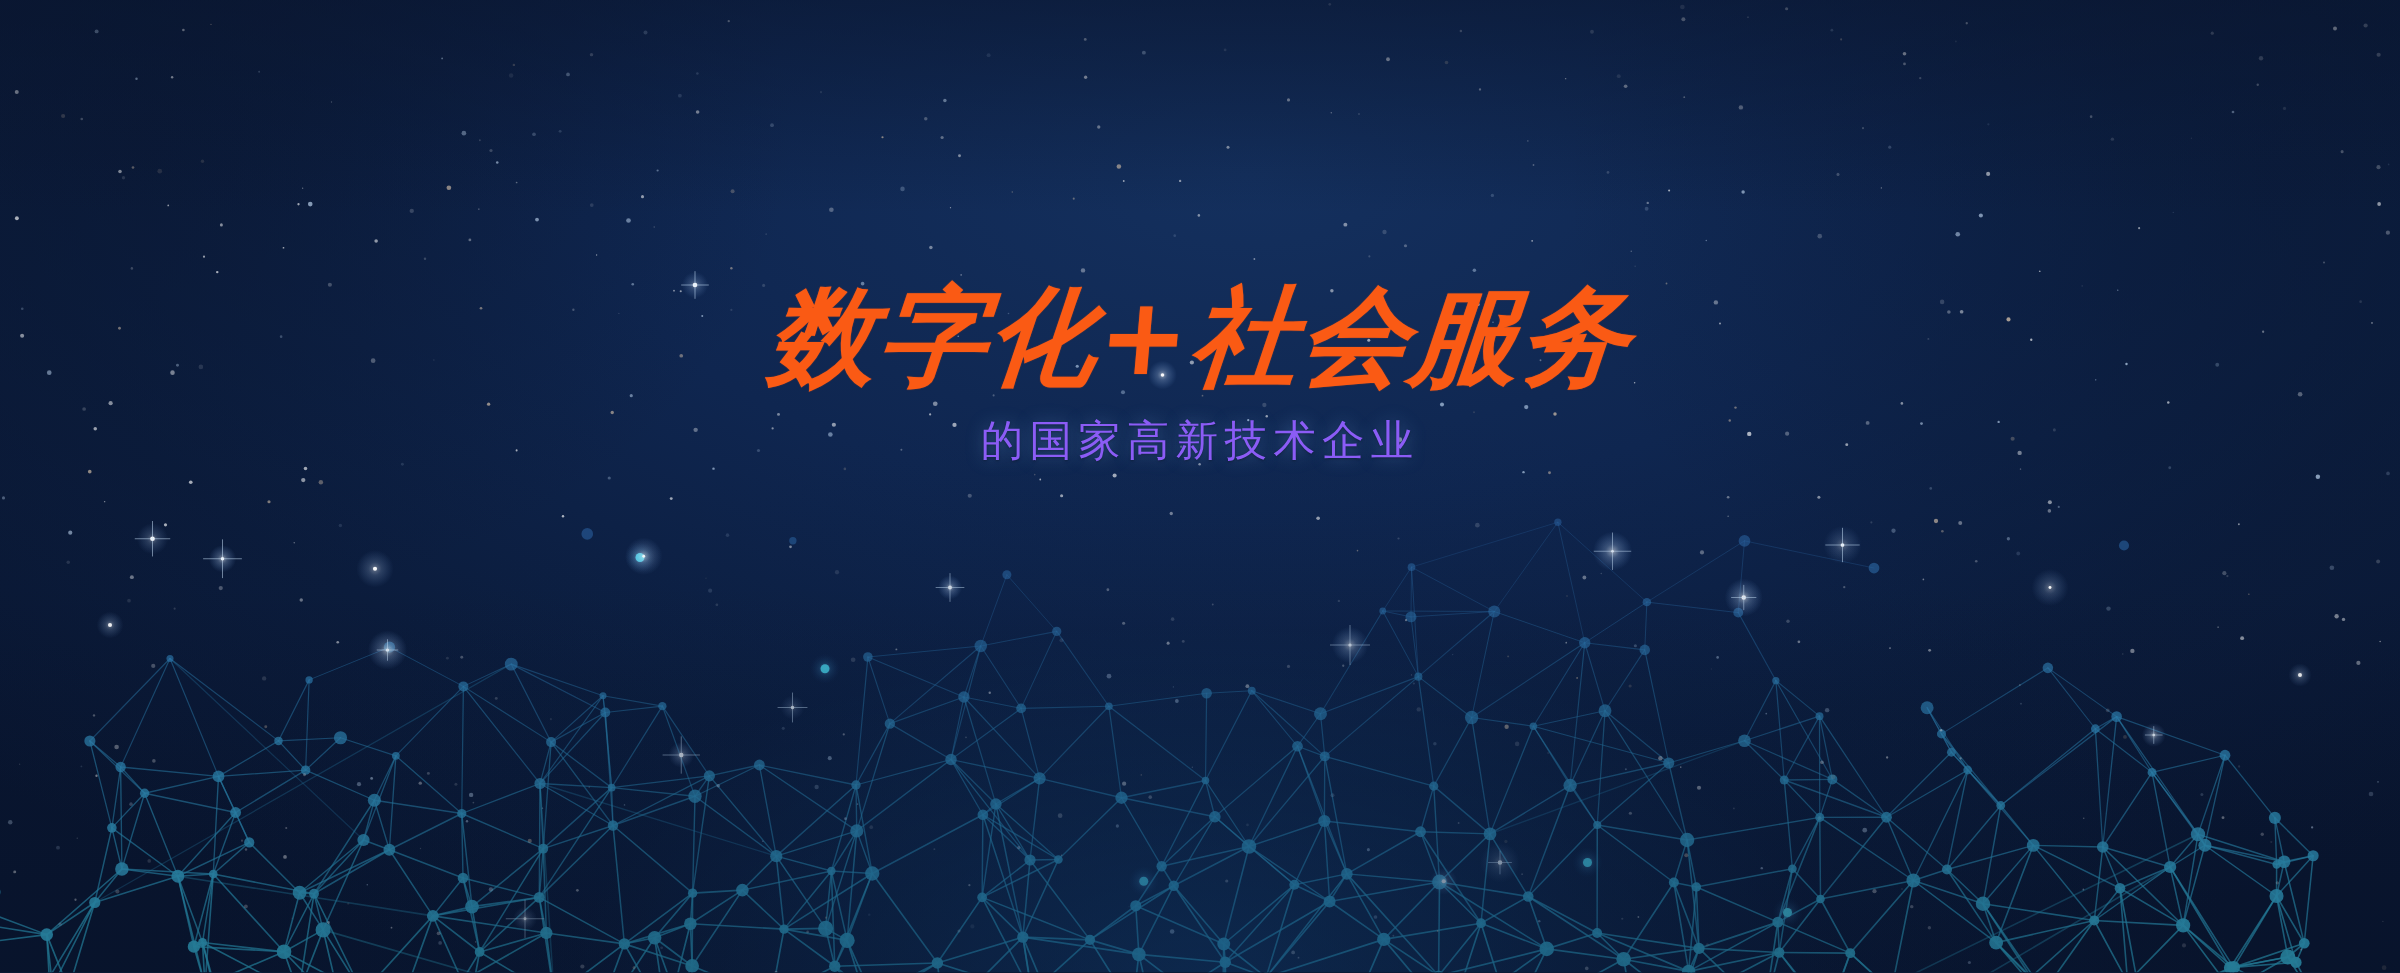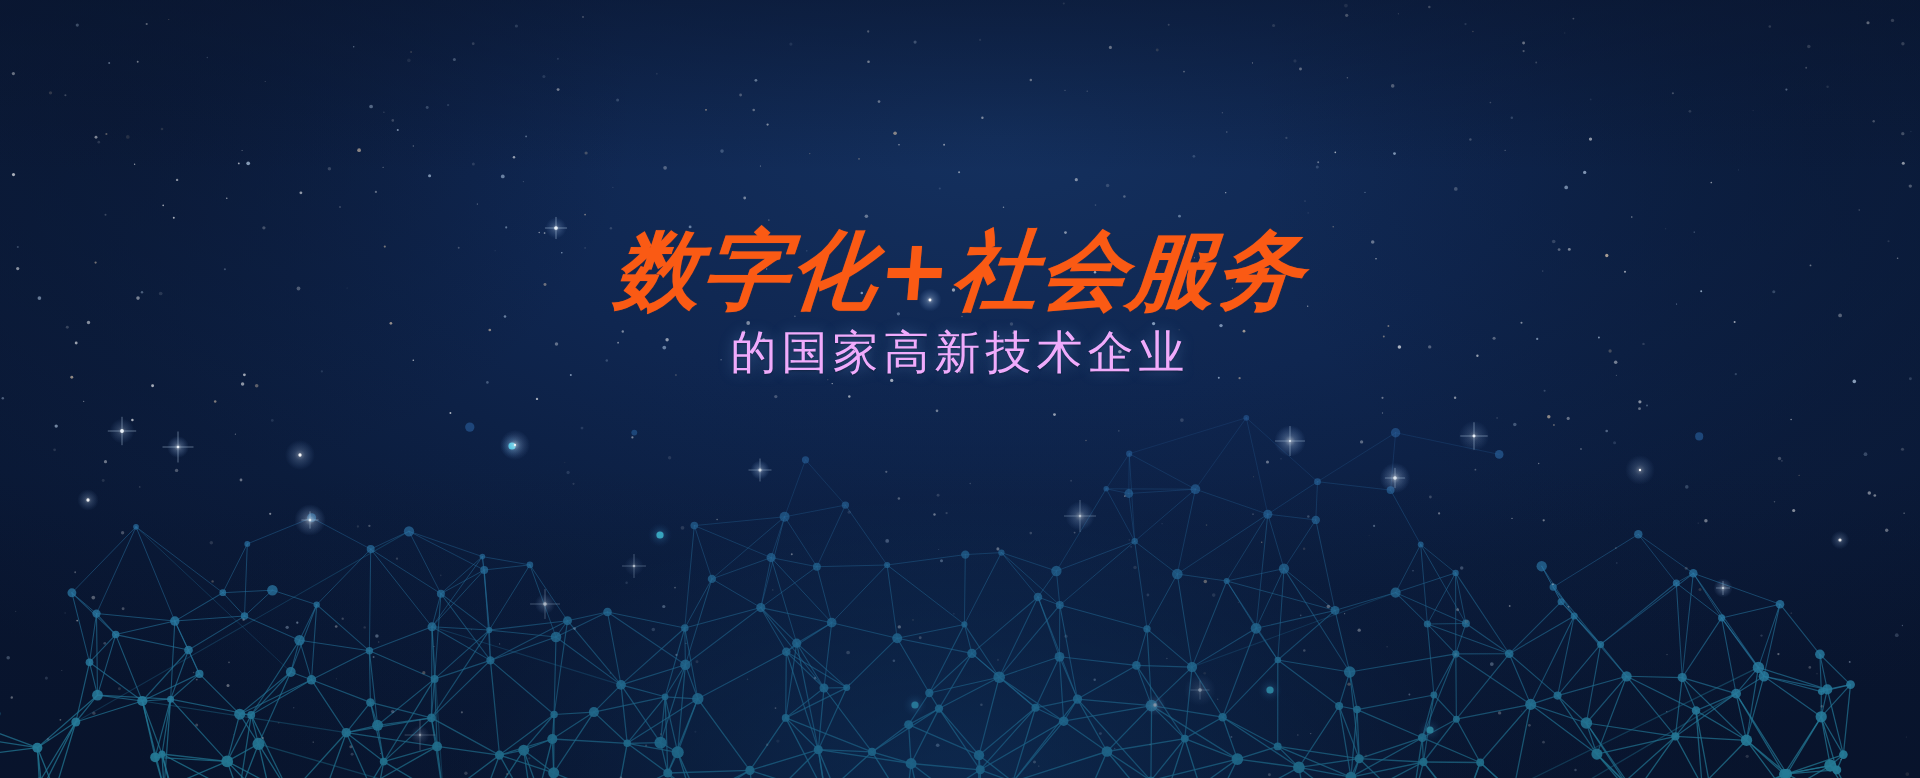--- a/index.html
+++ b/index.html
@@ -69,26 +69,26 @@
     font-weight: 700;
     letter-spacing: 2px;
     color: #fa5a14;
     font-style: italic;
     transform: skewX(-5deg);
     text-shadow: 0 0 1px rgba(250,90,20,0.6);
     white-space: nowrap;
   }
   .subline {
     margin: 6px 0 0 0;
-    font-family: Liberation Serif, serif;
-    font-size: 46px;
+    font-family: Liberation Sans, sans-serif;
+    font-size: 34px;
     line-height: 58px;
     font-weight: 400;
     letter-spacing: 5px;
-    color: #f0abfc;
+    color: #8b5cf6;
     white-space: nowrap;
     text-shadow: 0 0 14px rgba(130,190,255,0.35), 0 1px 2px rgba(0,0,0,0.35);
   }
 </style>
 </head>
 <body>
 
 <div id="banner">
 
   <div class="bg-base"></div>

